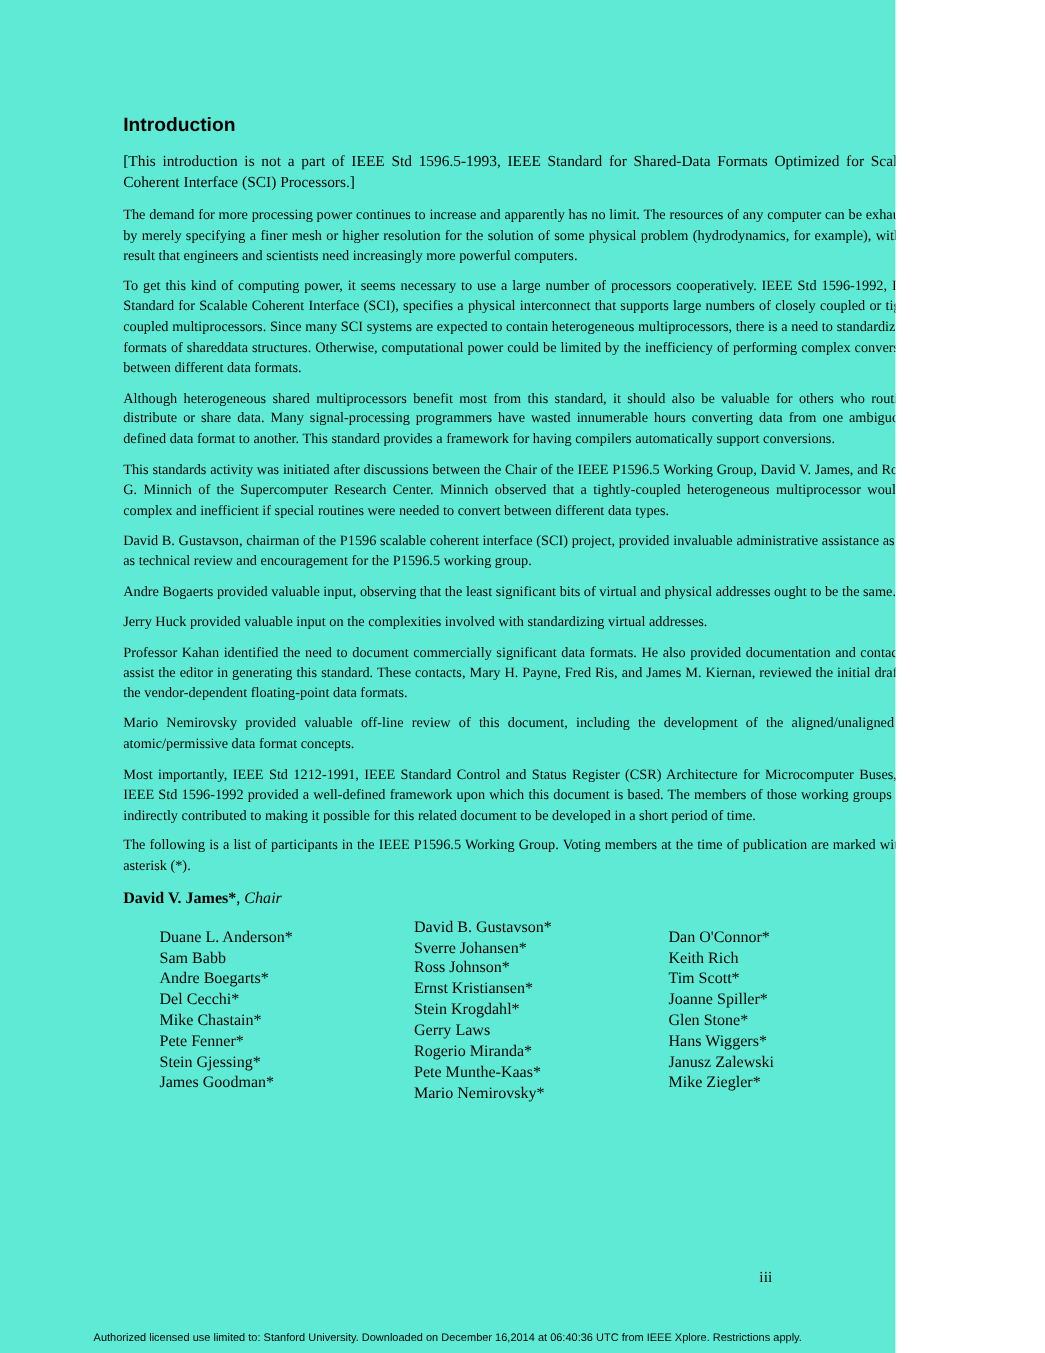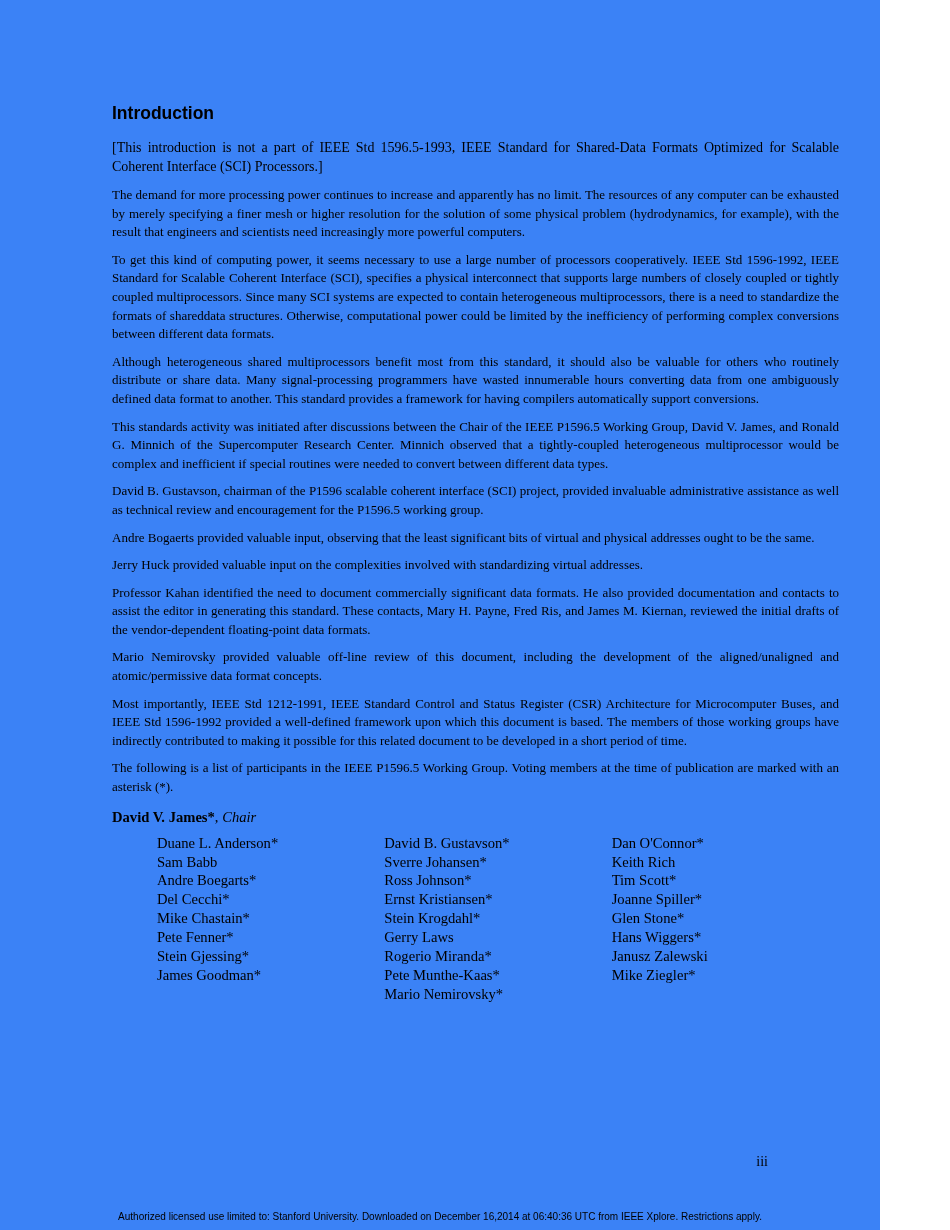--- a/index.html
+++ b/index.html
@@ -1,21 +1,21 @@
 <!DOCTYPE html>
 <html><head>
 <meta charset="utf-8">
 <style>
   * { margin: 0; padding: 0; box-sizing: border-box; }
   html, body { background: #ffffff; }
   .page {
     position: relative;
-    width: 880px;
+    width: 814px;
     height: 1230px;
-    background: #3b82f6;
+    background: #5eead4;
     color: #000000;
     font-family: "Liberation Serif", serif;
     overflow: hidden;
   }
   .content {
     position: absolute;
     left: 112px;
     top: 103px;
     width: 727px;
   }
@@ -40,21 +40,22 @@
   .chair-line {
     font-size: 14.6px;
     text-align: left;
     margin-top: 12px;
     margin-bottom: 8px;
   }
   .bold { font-weight: bold; }
   .italic { font-style: italic; }
   .participants {
     display: flex;
-    margin-left: 45px;
+    margin-left: 33px;
+    align-items: center;
   }
   .participants .col {
     width: 250px;
     font-size: 14.6px;
     line-height: 18.9px;
   }
   .page-number {
     position: absolute;
     right: 112px;
     bottom: 60px;

